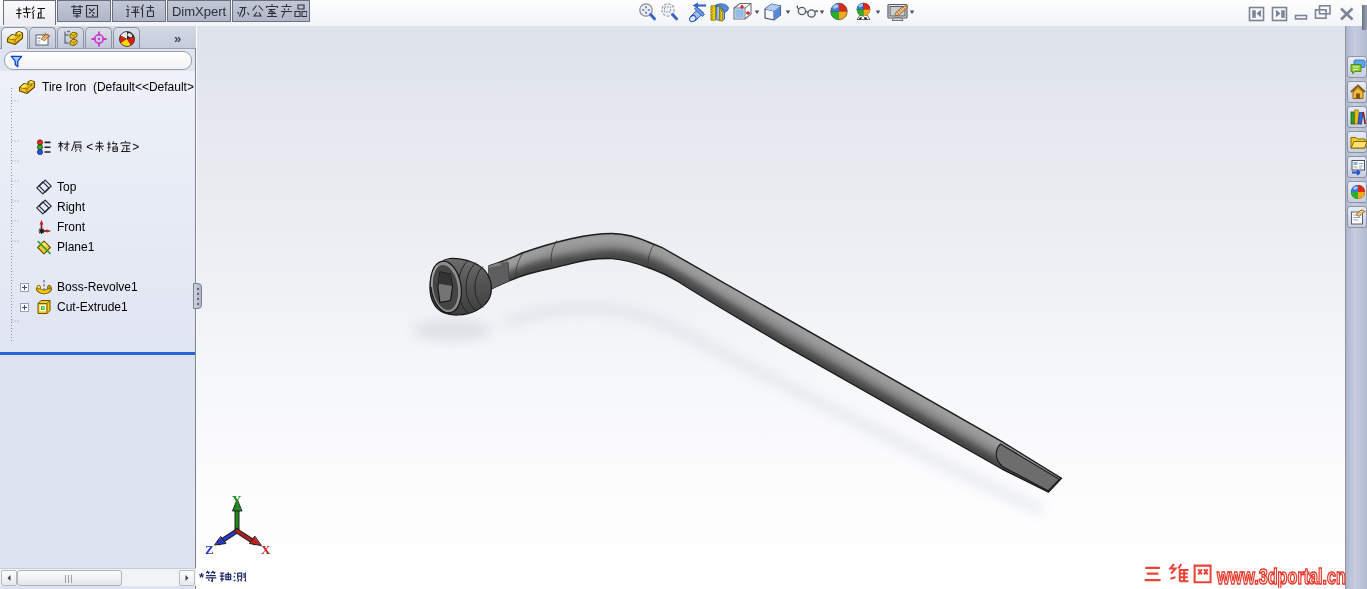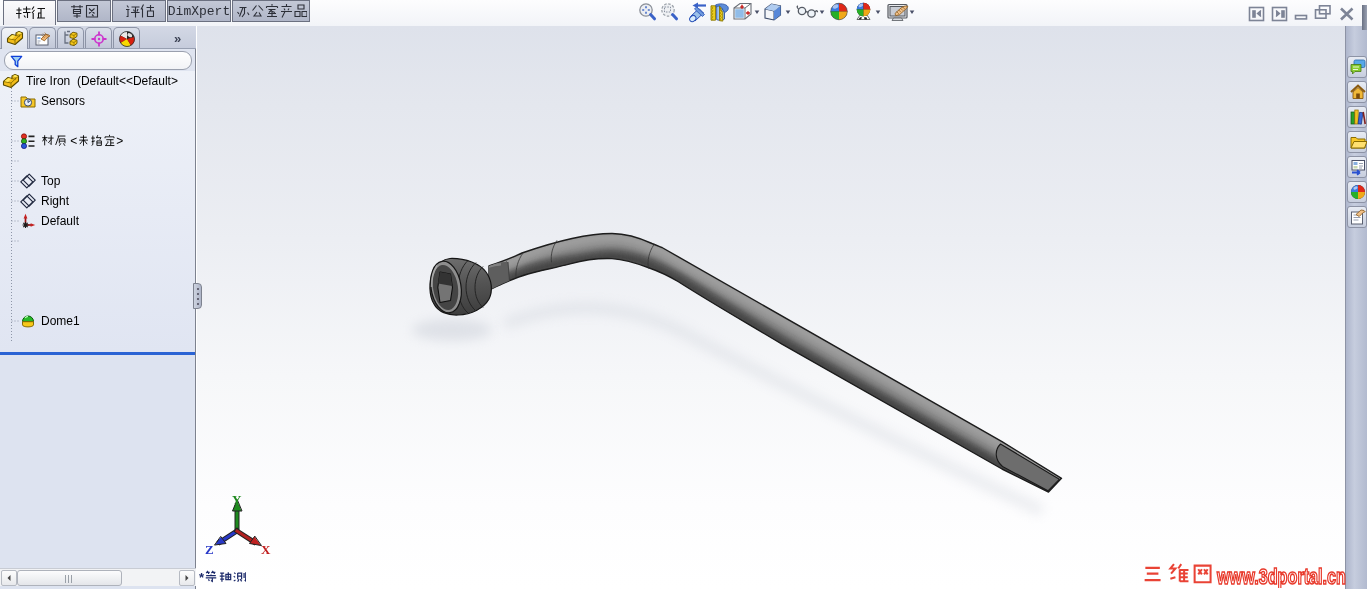--- a/index.html
+++ b/index.html
@@ -21,21 +21,21 @@
  border-bottom:0;border-radius:5px 5px 0 0;background:linear-gradient(#d9dee9,#c2c8d8);}
 .ltab.active{background:linear-gradient(#f2f4f8,#dde2ec);height:22px;z-index:2;}
 .ltab svg{position:absolute;left:4px;top:2px;}
 #filterrow{position:absolute;left:0;top:24px;width:196px;height:21px;}
 #filterbox{position:absolute;left:4px;top:1px;width:188px;height:19px;border:1px solid #9aa0ae;
  border-radius:9px;background:linear-gradient(#fff,#f2f3f6);}
 #treearea{position:absolute;left:0;top:45px;width:195px;height:281px;
  background:linear-gradient(#eef1f8,#e0e5f2);}
 #blueline{position:absolute;left:0;top:326px;width:195px;height:3px;background:#2a63d4;}
 #lbottom{position:absolute;left:0;top:329px;width:195px;height:234px;background:#dde3f0;}
-.trow{position:absolute;left:0;width:195px;height:20px;font-size:12px;color:#000;}
+.trow{position:absolute;left:16px;width:195px;height:20px;font-size:12px;color:#000;margin-top:6px;}
 .trow .lbl{position:absolute;left:41px;top:3px;white-space:nowrap;}
 .ticon{position:absolute;left:20px;top:2px;width:16px;height:16px;}
 .plus{position:absolute;left:4px;top:6px;width:9px;height:9px;border:1px solid #9aa2b5;
  background:#fff;}
 .plus:before{content:"";position:absolute;left:1px;top:3px;width:5px;height:1px;background:#44506e;}
 .plus:after{content:"";position:absolute;left:3px;top:1px;width:1px;height:5px;background:#44506e;}
 
 #lscroll{position:absolute;left:0;top:542px;width:196px;height:18px;background:#f2f3f5;border-top:1px solid #c8ccd4;}
 .sbtn{position:absolute;top:1px;width:16px;height:16px;background:linear-gradient(#fdfdfd,#e8e9ec);border:1px solid #b6bac2;border-radius:2px;}
 #sthumb{position:absolute;left:17px;top:1px;width:105px;height:16px;background:linear-gradient(#fcfcfd,#e4e6ea);border:1px solid #aeb2bb;border-radius:3px;}
@@ -63,21 +63,21 @@
       <use href="#cjk-cao"></use>
       <use href="#cjk-tu" x="15"></use>
     </svg>
   </div>
 <div class="cmtab" style="left:112px;width:54px;">
     <svg width="30" height="16" viewBox="0 0 30 16">
       <use href="#cjk-ping"></use>
       <use href="#cjk-gu" x="15"></use>
     </svg>
   </div>
-<div class="cmtab" style="left:167px;width:64px;font-family:Liberation Mono, monospace;">DimXpert</div>
+<div class="cmtab" style="left:167px;width:64px;">DimXpert</div>
 <div class="cmtab" style="left:232px;width:78px;">
     <svg width="72" height="16" viewBox="0 0 72 16">
       <use href="#cjk-ban"></use>
       <use href="#cjk-gong" x="14.5"></use>
       <use href="#cjk-shi" x="29"></use>
       <use href="#cjk-chan" x="43.5"></use>
       <use href="#cjk-pin" x="58"></use>
     </svg>
   </div>
 
@@ -329,26 +329,20 @@
   <svg width="195" height="281" viewBox="0 0 195 281" style="position:absolute">
     <path d="M11.5,17 V270" stroke="#8e96a8" stroke-width="1" stroke-dasharray="1,2" fill="none"></path>
     <path d="M11.5,30 h8 M11.5,70 h8 M11.5,90 h8 M11.5,110 h8 M11.5,130 h8 M11.5,150 h8 M11.5,170 h8 M11.5,250 h8" stroke="#8e96a8" stroke-width="1" stroke-dasharray="1,2" fill="none"></path>
   </svg>
   <div class="trow" style="top:0">
         <svg class="ticon" style="left:2px;width:18px;height:18px" viewBox="0 0 18 18">
           <use href="#i-part18"></use>
         </svg>
         <span class="lbl" style="left:26px">Tire Iron&nbsp; (Default&lt;&lt;Default&gt;</span>
       </div>
-  <div class="trow" style="top:20px">
-        <svg class="ticon" viewBox="0 0 16 16">
-          <use href="#i-sensors"></use>
-        </svg>
-        <span class="lbl">Sensors</span>
-      </div>
   <div class="trow" style="top:60px">
         <svg class="ticon" viewBox="0 0 16 16">
           <use href="#i-material"></use>
         </svg>
         <span class="lbl"><svg width="26" height="13" viewBox="0 0 32 16" style="vertical-align:-2px">
             <use href="#cjk-cai"></use>
             <use href="#cjk-zhi2" x="16"></use>
           </svg> &lt;<svg width="39" height="13" viewBox="0 0 48 16" style="vertical-align:-2px">
             <use href="#cjk-wei"></use>
             <use href="#cjk-zhi3" x="16"></use>
@@ -364,27 +358,41 @@
   <div class="trow" style="top:100px">
         <svg class="ticon" viewBox="0 0 16 16">
           <use href="#i-plane"></use>
         </svg>
         <span class="lbl">Top</span>
       </div>
   <div class="trow" style="top:140px">
         <svg class="ticon" viewBox="0 0 16 16">
           <use href="#i-origin"></use>
         </svg>
-        <span class="lbl">Default</span>
-      </div>
-  <div class="trow" style="top:240px">
+        <span class="lbl">Front</span>
+      </div>
+  <div class="trow" style="top:160px">
         <svg class="ticon" viewBox="0 0 16 16">
-          <use href="#i-dome"></use>
-        </svg>
-        <span class="lbl">Dome1</span>
+          <use href="#i-plane1"></use>
+        </svg>
+        <span class="lbl">Plane1</span>
+      </div>
+  <div class="trow" style="top:200px">
+        <div class="plus"></div>
+        <svg class="ticon" viewBox="0 0 16 16">
+          <use href="#i-revolve"></use>
+        </svg>
+        <span class="lbl">Boss-Revolve1</span>
+      </div>
+  <div class="trow" style="top:220px">
+        <div class="plus"></div>
+        <svg class="ticon" viewBox="0 0 16 16">
+          <use href="#i-cutex"></use>
+        </svg>
+        <span class="lbl">Cut-Extrude1</span>
       </div>
  </div>
  <div id="blueline"></div>
  <div id="lbottom"></div>
  <div id="lscroll">
   <div class="sbtn" style="left:1px;"><svg width="14" height="14" viewBox="0 0 14 14">
           <path d="M8.5,4 L5.5,7 L8.5,10 Z" fill="#444"></path>
         </svg></div>
   <div class="sbtn" style="left:179px;"><svg width="14" height="14" viewBox="0 0 14 14">
           <path d="M5.5,4 L8.5,7 L5.5,10 Z" fill="#444"></path>

